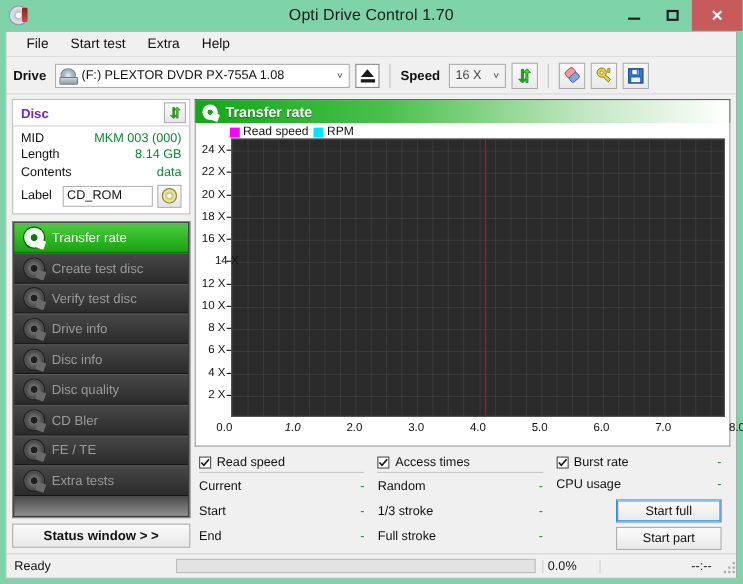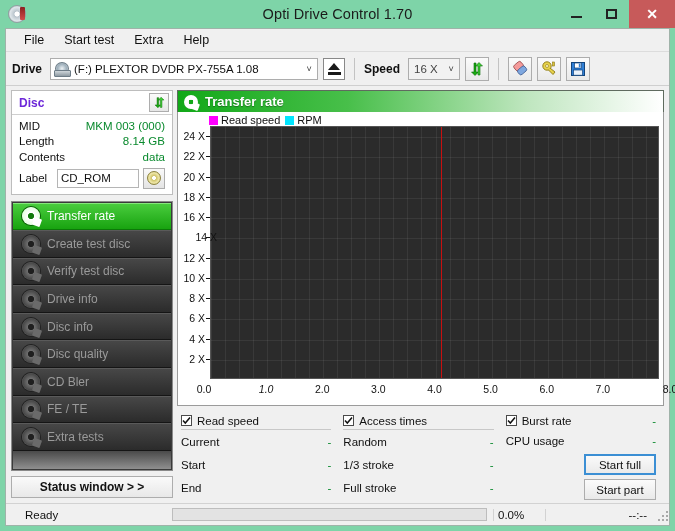--- a/index.html
+++ b/index.html
@@ -232,29 +232,29 @@
     width:11px;height:11px;border:1px solid #4a4a4a;background:#fff;margin-right:5px;
     display:flex;align-items:center;justify-content:center;box-sizing:border-box;flex:0 0 11px;
   }
   .ckbox svg{display:block;}
   .srow{display:flex;align-items:center;height:23px;font-size:11.5px;color:#111;}
   .srow .k{flex:1 1 auto;}
   .srow .v{color:#0a8a2e;text-align:right;flex:0 0 20px;}
   .col-head .v{margin-left:auto;color:#0a8a2e;}
   .btns{display:flex;flex-direction:column;align-items:flex-end;gap:4px;margin-top:2px;}
   .act-btn{
-    width:72px;height:21px;border:1px solid #adadad;background:linear-gradient(#fbfbfb,#e9e9e9);
+    width:96px;height:21px;border:1px solid #adadad;background:linear-gradient(#fbfbfb,#e9e9e9);
     display:flex;align-items:center;justify-content:center;font-size:11.5px;color:#111;
     box-sizing:border-box;
   }
   .act-btn.focus{border:1px solid #3b8fd4;box-shadow:0 0 0 1px #3b8fd4 inset;}
   
   .statusbar{
     flex:0 0 22px;display:flex;align-items:center;background:#f0f0f0;
-    border-top:1px solid #d2d2d2;box-sizing:border-box;font-size:11.5px;color:#111;padding-left:12px;
+    border-top:1px solid #d2d2d2;box-sizing:border-box;font-size:11.5px;color:#111;
   }
   .sb-ready{flex:0 0 148px;padding-left:7px;box-sizing:border-box;}
   .sb-prog{
     flex:1 1 auto;height:13px;margin:0 6px;border:1px solid #bdbdbd;background:#e3e3e3;
     box-sizing:border-box;
   }
   .sb-pct{flex:0 0 52px;padding-left:4px;border-left:1px solid #d2d2d2;box-sizing:border-box;}
   .sb-time{flex:0 0 110px;text-align:right;padding-right:8px;border-left:1px solid #d2d2d2;box-sizing:border-box;}
   .sb-grip{flex:0 0 14px;height:14px;position:relative;}
   .sb-grip i{position:absolute;width:2px;height:2px;background:#a8a8a8;}

